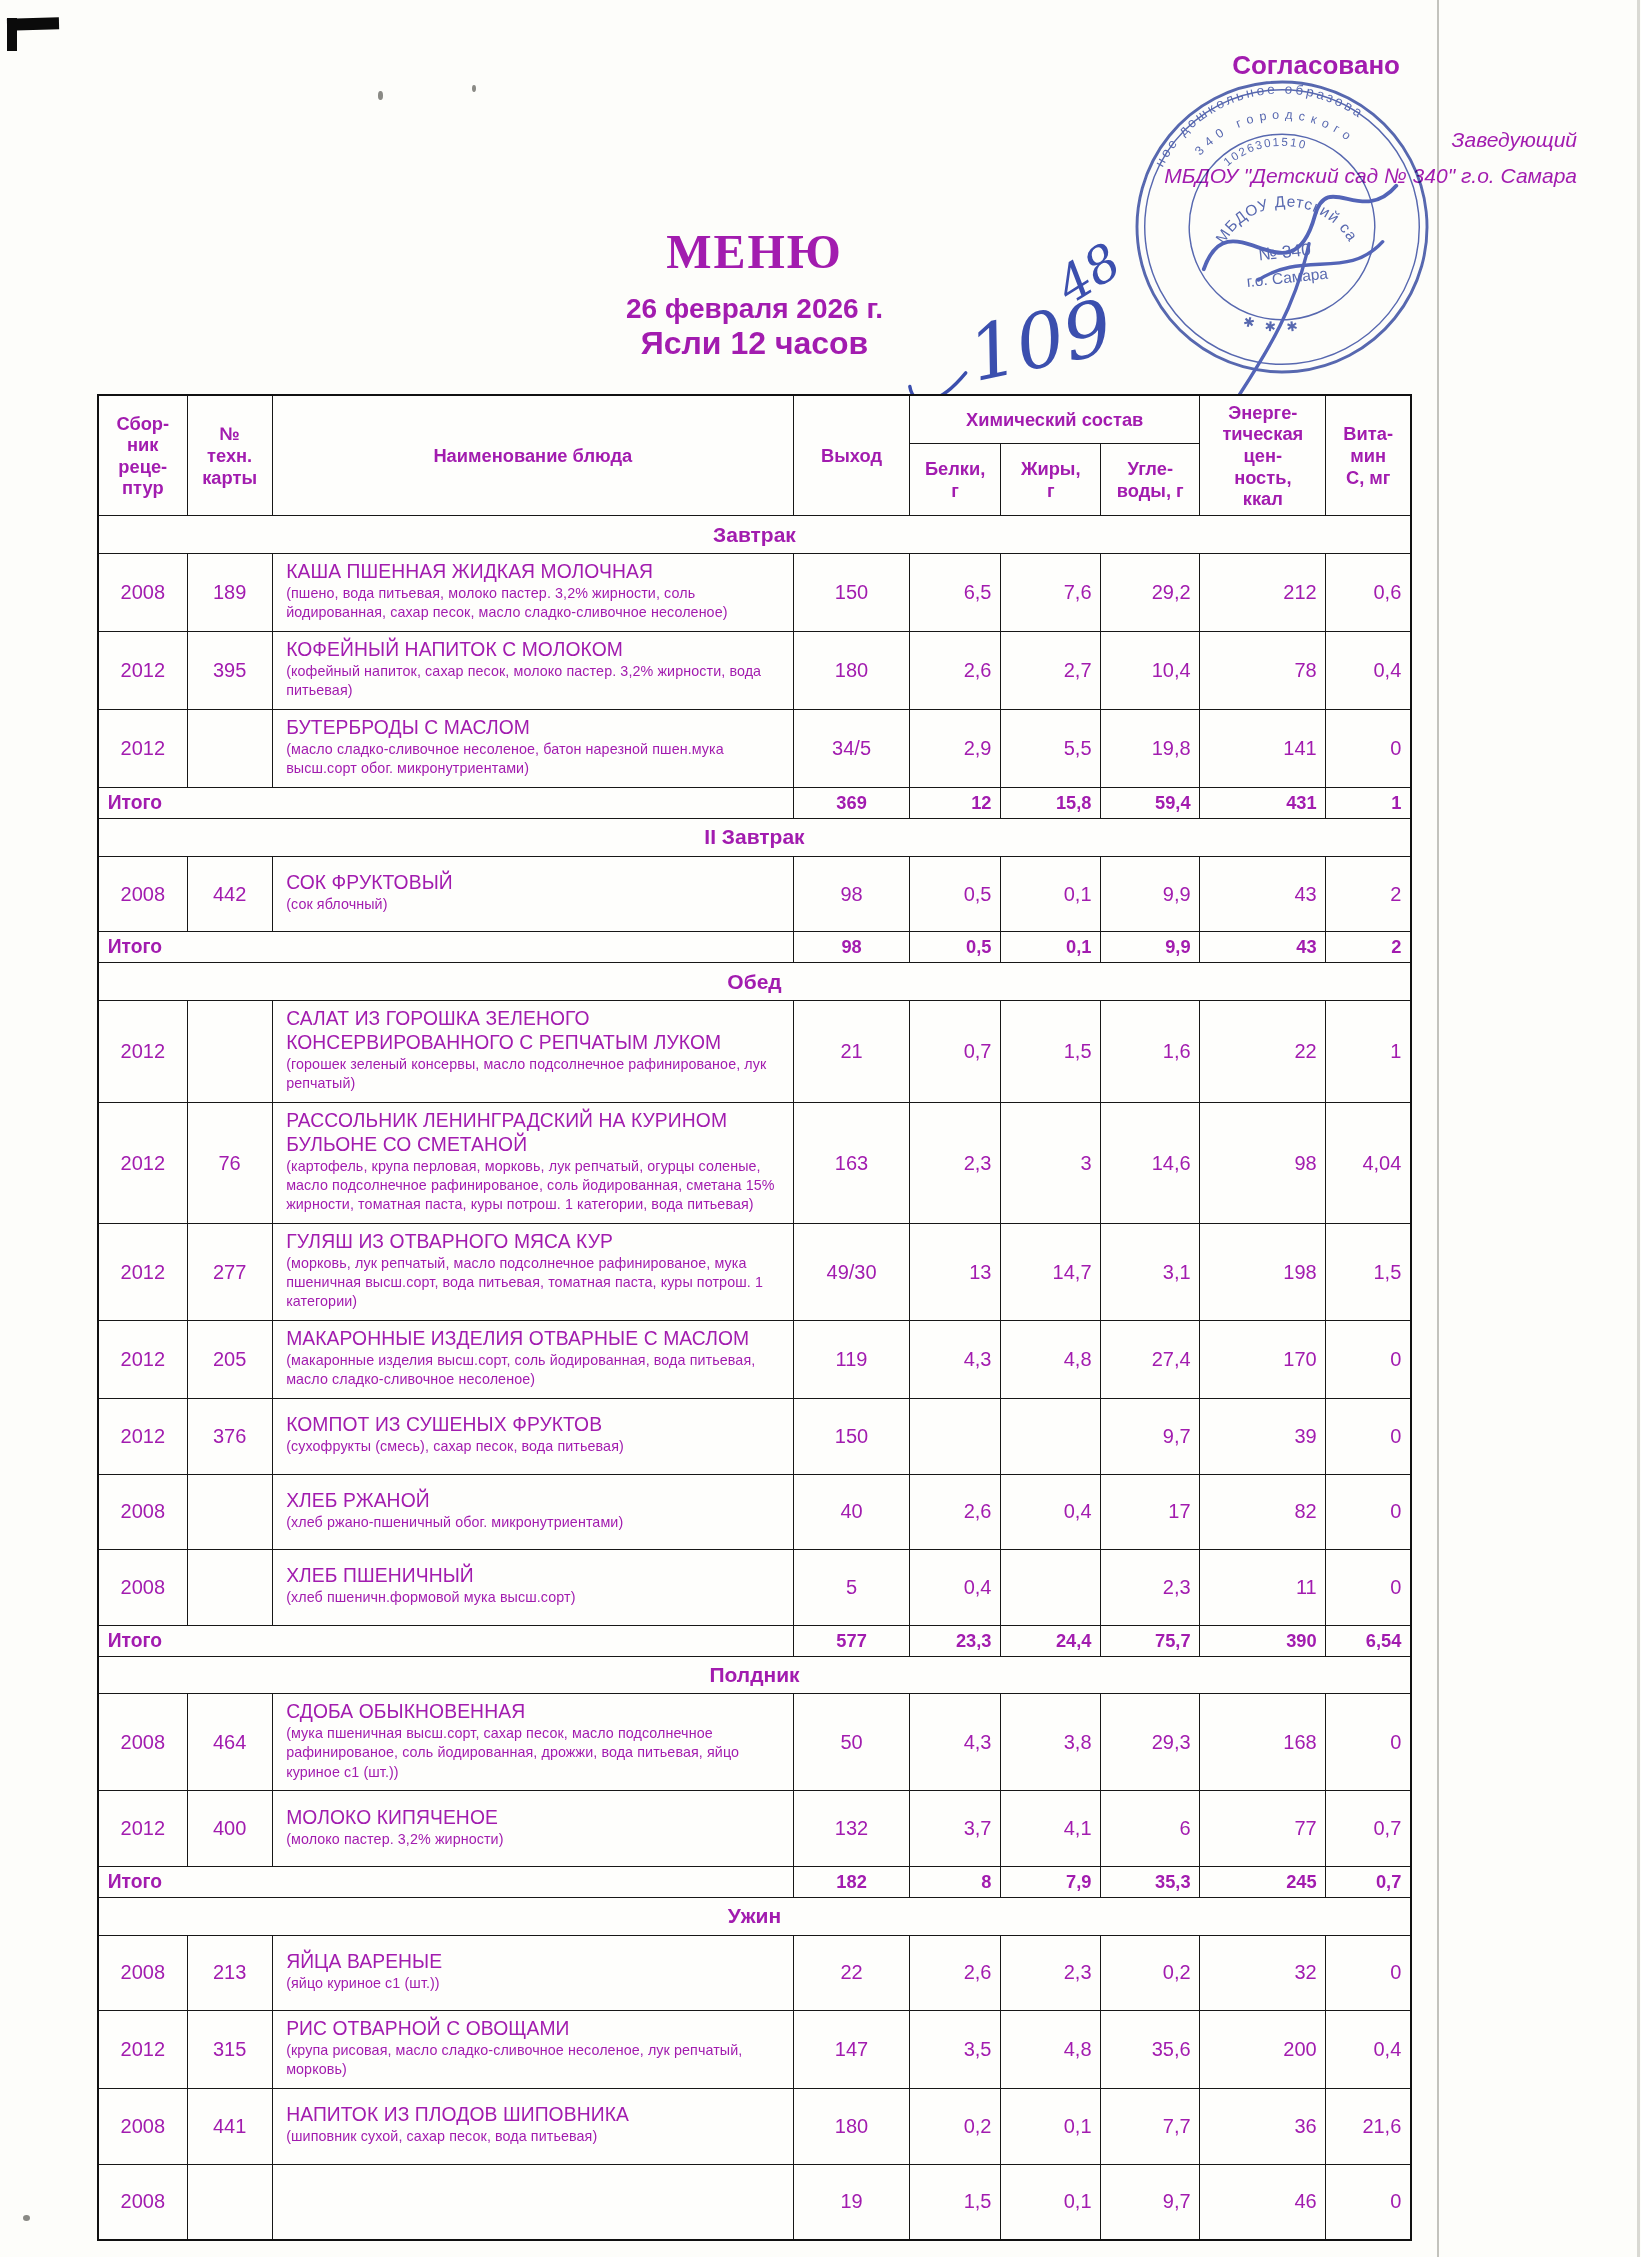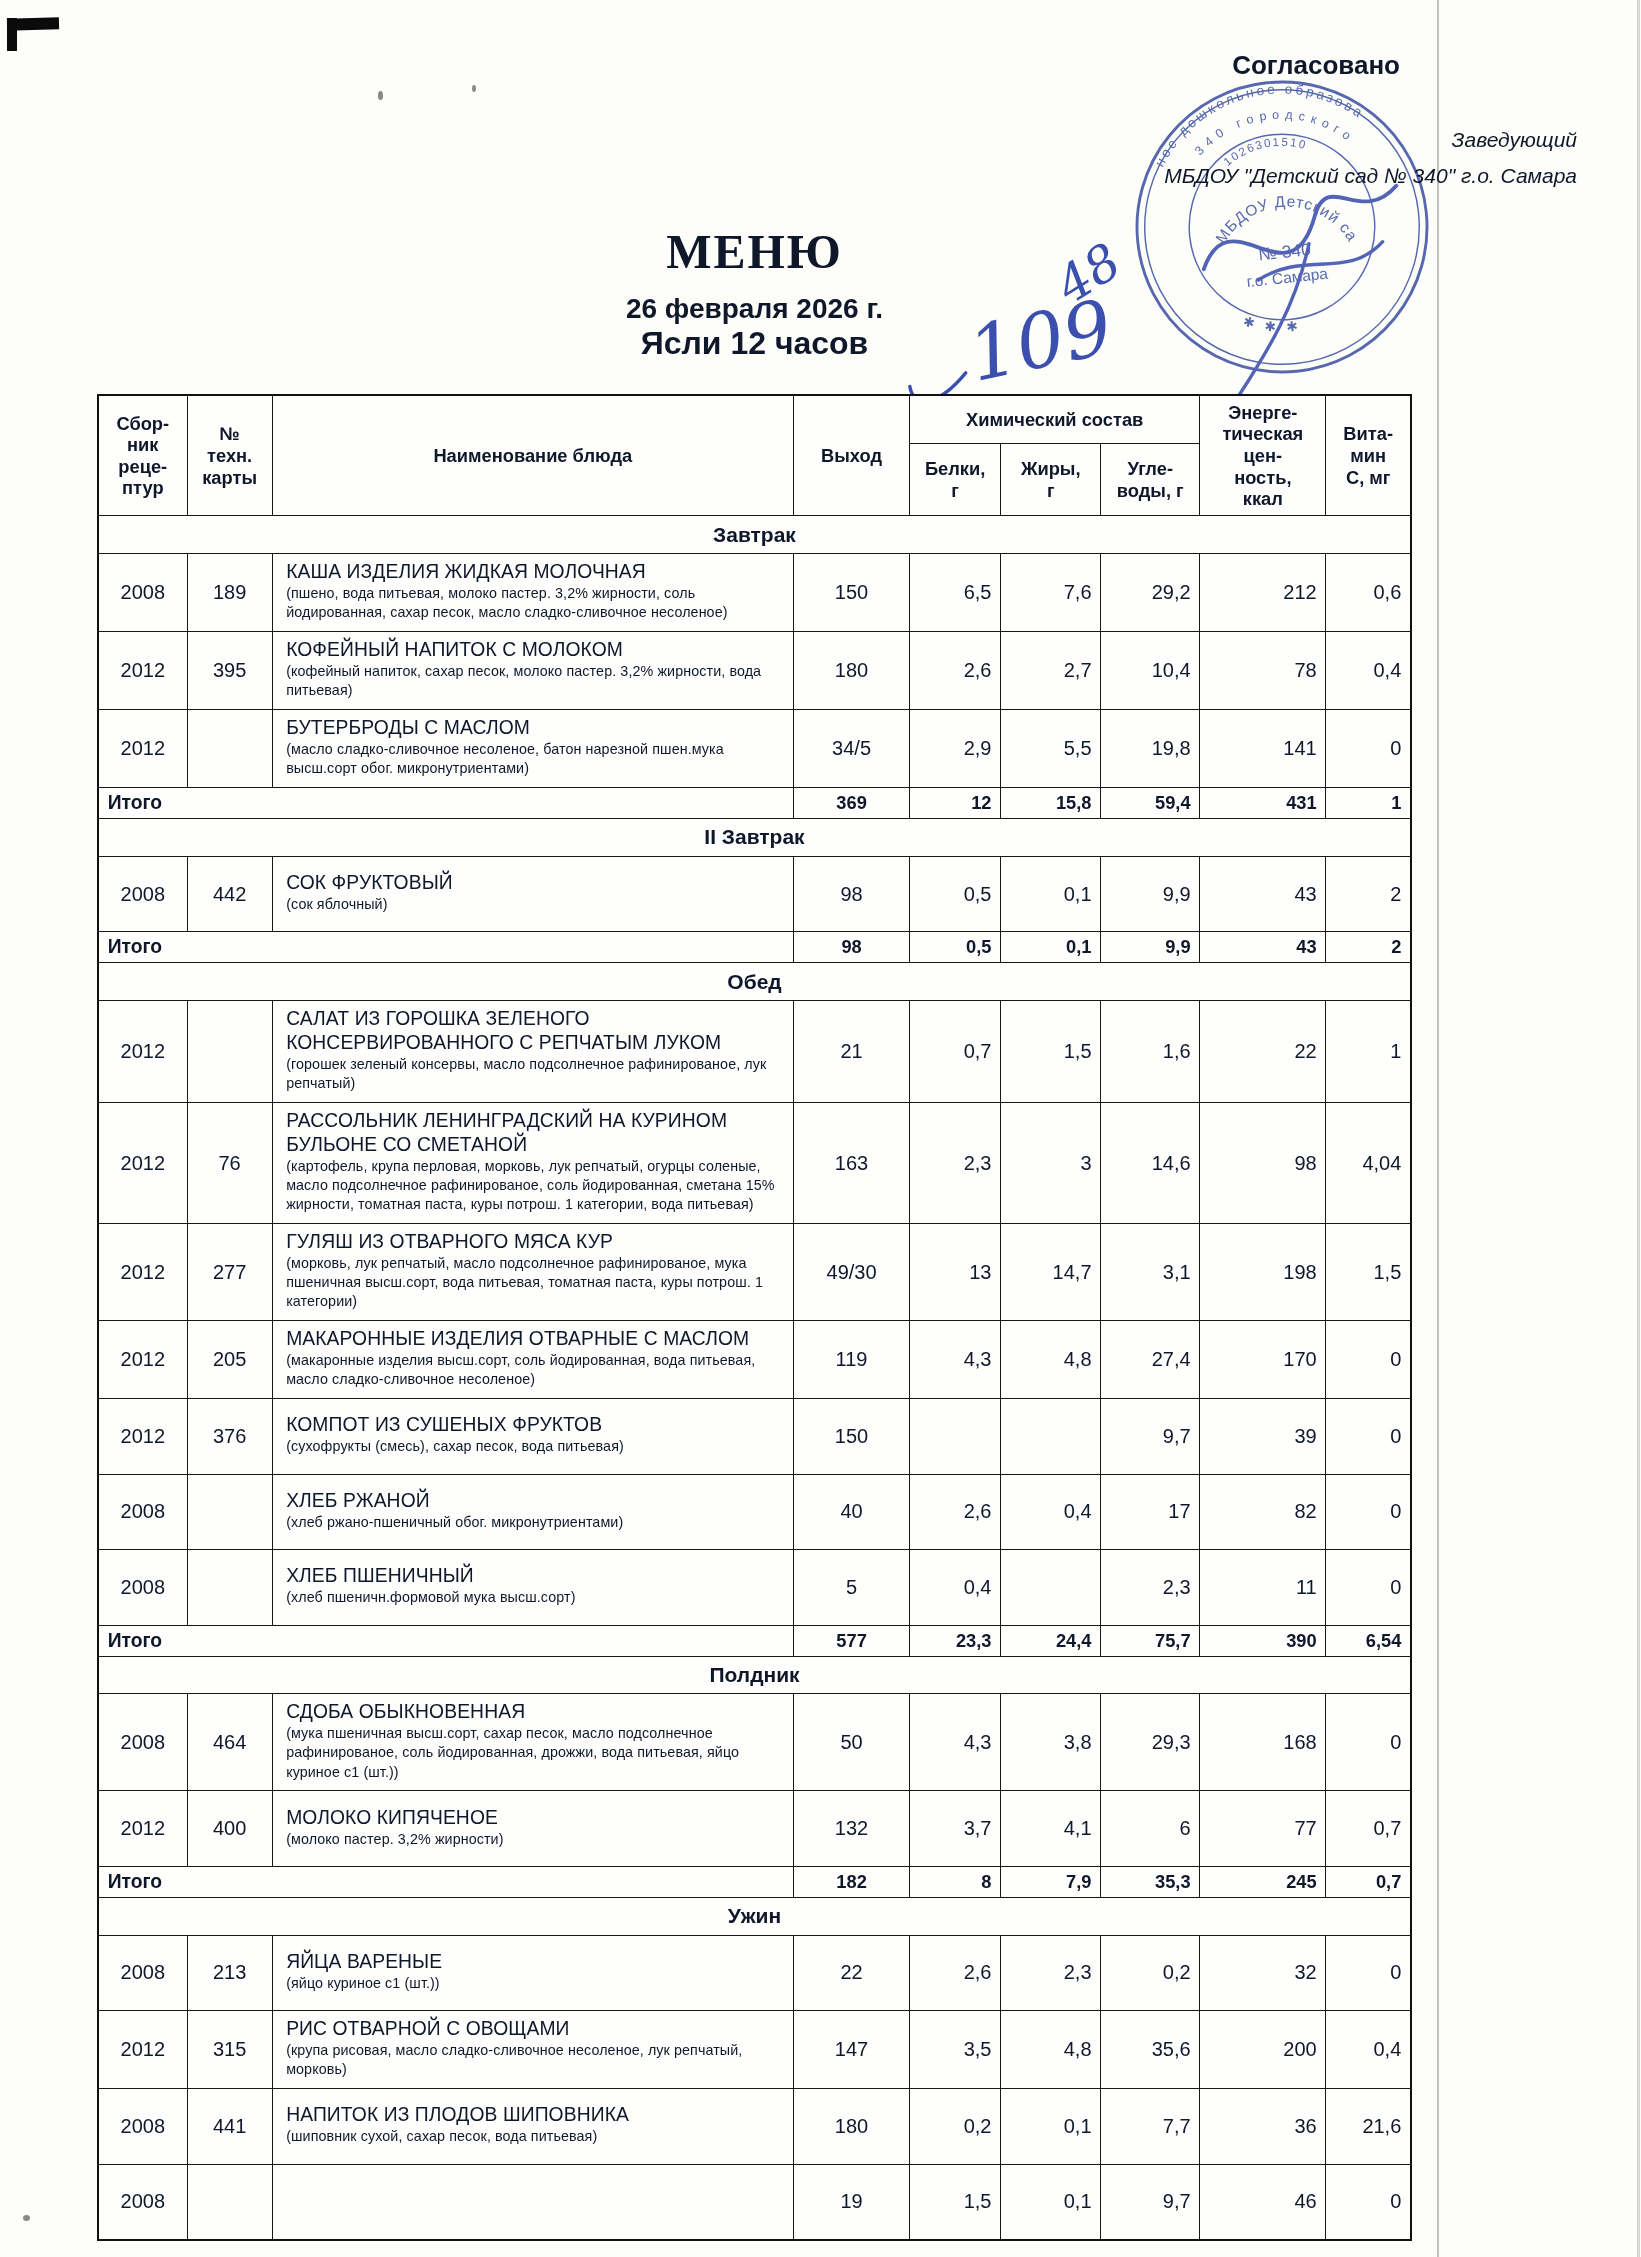--- a/index.html
+++ b/index.html
@@ -1,18 +1,18 @@
 <!DOCTYPE html>
 <html><head>
 <meta charset="utf-8">
 <title>МЕНЮ</title>
 <style>
   html,body{margin:0;padding:0;background:#ffffff;}
   .page{position:relative;width:1641px;height:2257px;background:#fdfdfa;overflow:hidden;
-        font-family:"Liberation Sans","DejaVu Sans",sans-serif;color:#0f172a;}
+        font-family:"Liberation Sans","DejaVu Sans",sans-serif;color:#a21caf;}
   
   .corner-mark{position:absolute;left:6.8px;top:18.3px;width:52px;height:11.6px;background:#0b0b0b;transform:rotate(-1.5deg);}
   .corner-mark-v{position:absolute;left:6.8px;top:18.3px;width:10.6px;height:33px;background:#0b0b0b;}
   .scan-edge{position:absolute;left:1437px;top:0;width:1.9px;height:2257px;background:#c3c3bd;}
   .scan-edge2{position:absolute;left:1637px;top:0;width:2.9px;height:2257px;background:#d9d9d3;}
   .speck{position:absolute;background:#8a8a85;border-radius:50%;}
   
   .agreed{position:absolute;top:50px;right:241px;font-size:26px;font-weight:700;}
   .head-right{position:absolute;top:122px;right:64px;text-align:right;font-size:21px;line-height:36px;white-space:nowrap;font-style:italic;}
   .sig-line{display:inline-block;width:114px;border-bottom:1.9px solid #000;height:21px;margin-right:7.7px;}
@@ -149,21 +149,21 @@
       </tr>
     </thead>
     <tbody id="menu-body">
         <tr>
           <td class="section-title" colspan="9">Завтрак</td>
         </tr>
         <tr class="dish-row">
           <td class="c-center">2008</td>
           <td class="c-center">189</td>
           <td class="c-name">
-            <div class="dish-name">КАША ИЗДЕЛИЯ ЖИДКАЯ МОЛОЧНАЯ</div>
+            <div class="dish-name">КАША ПШЕННАЯ ЖИДКАЯ МОЛОЧНАЯ</div>
             <div class="dish-ing">(пшено, вода питьевая, молоко пастер. 3,2% жирности, соль йодированная, сахар песок, масло сладко-сливочное несоленое)</div>
           </td>
           <td class="c-center">150</td>
           <td class="c-num">6,5</td>
           <td class="c-num">7,6</td>
           <td class="c-num">29,2</td>
           <td class="c-num">212</td>
           <td class="c-num">0,6</td>
         </tr>
         <tr class="dish-row">

